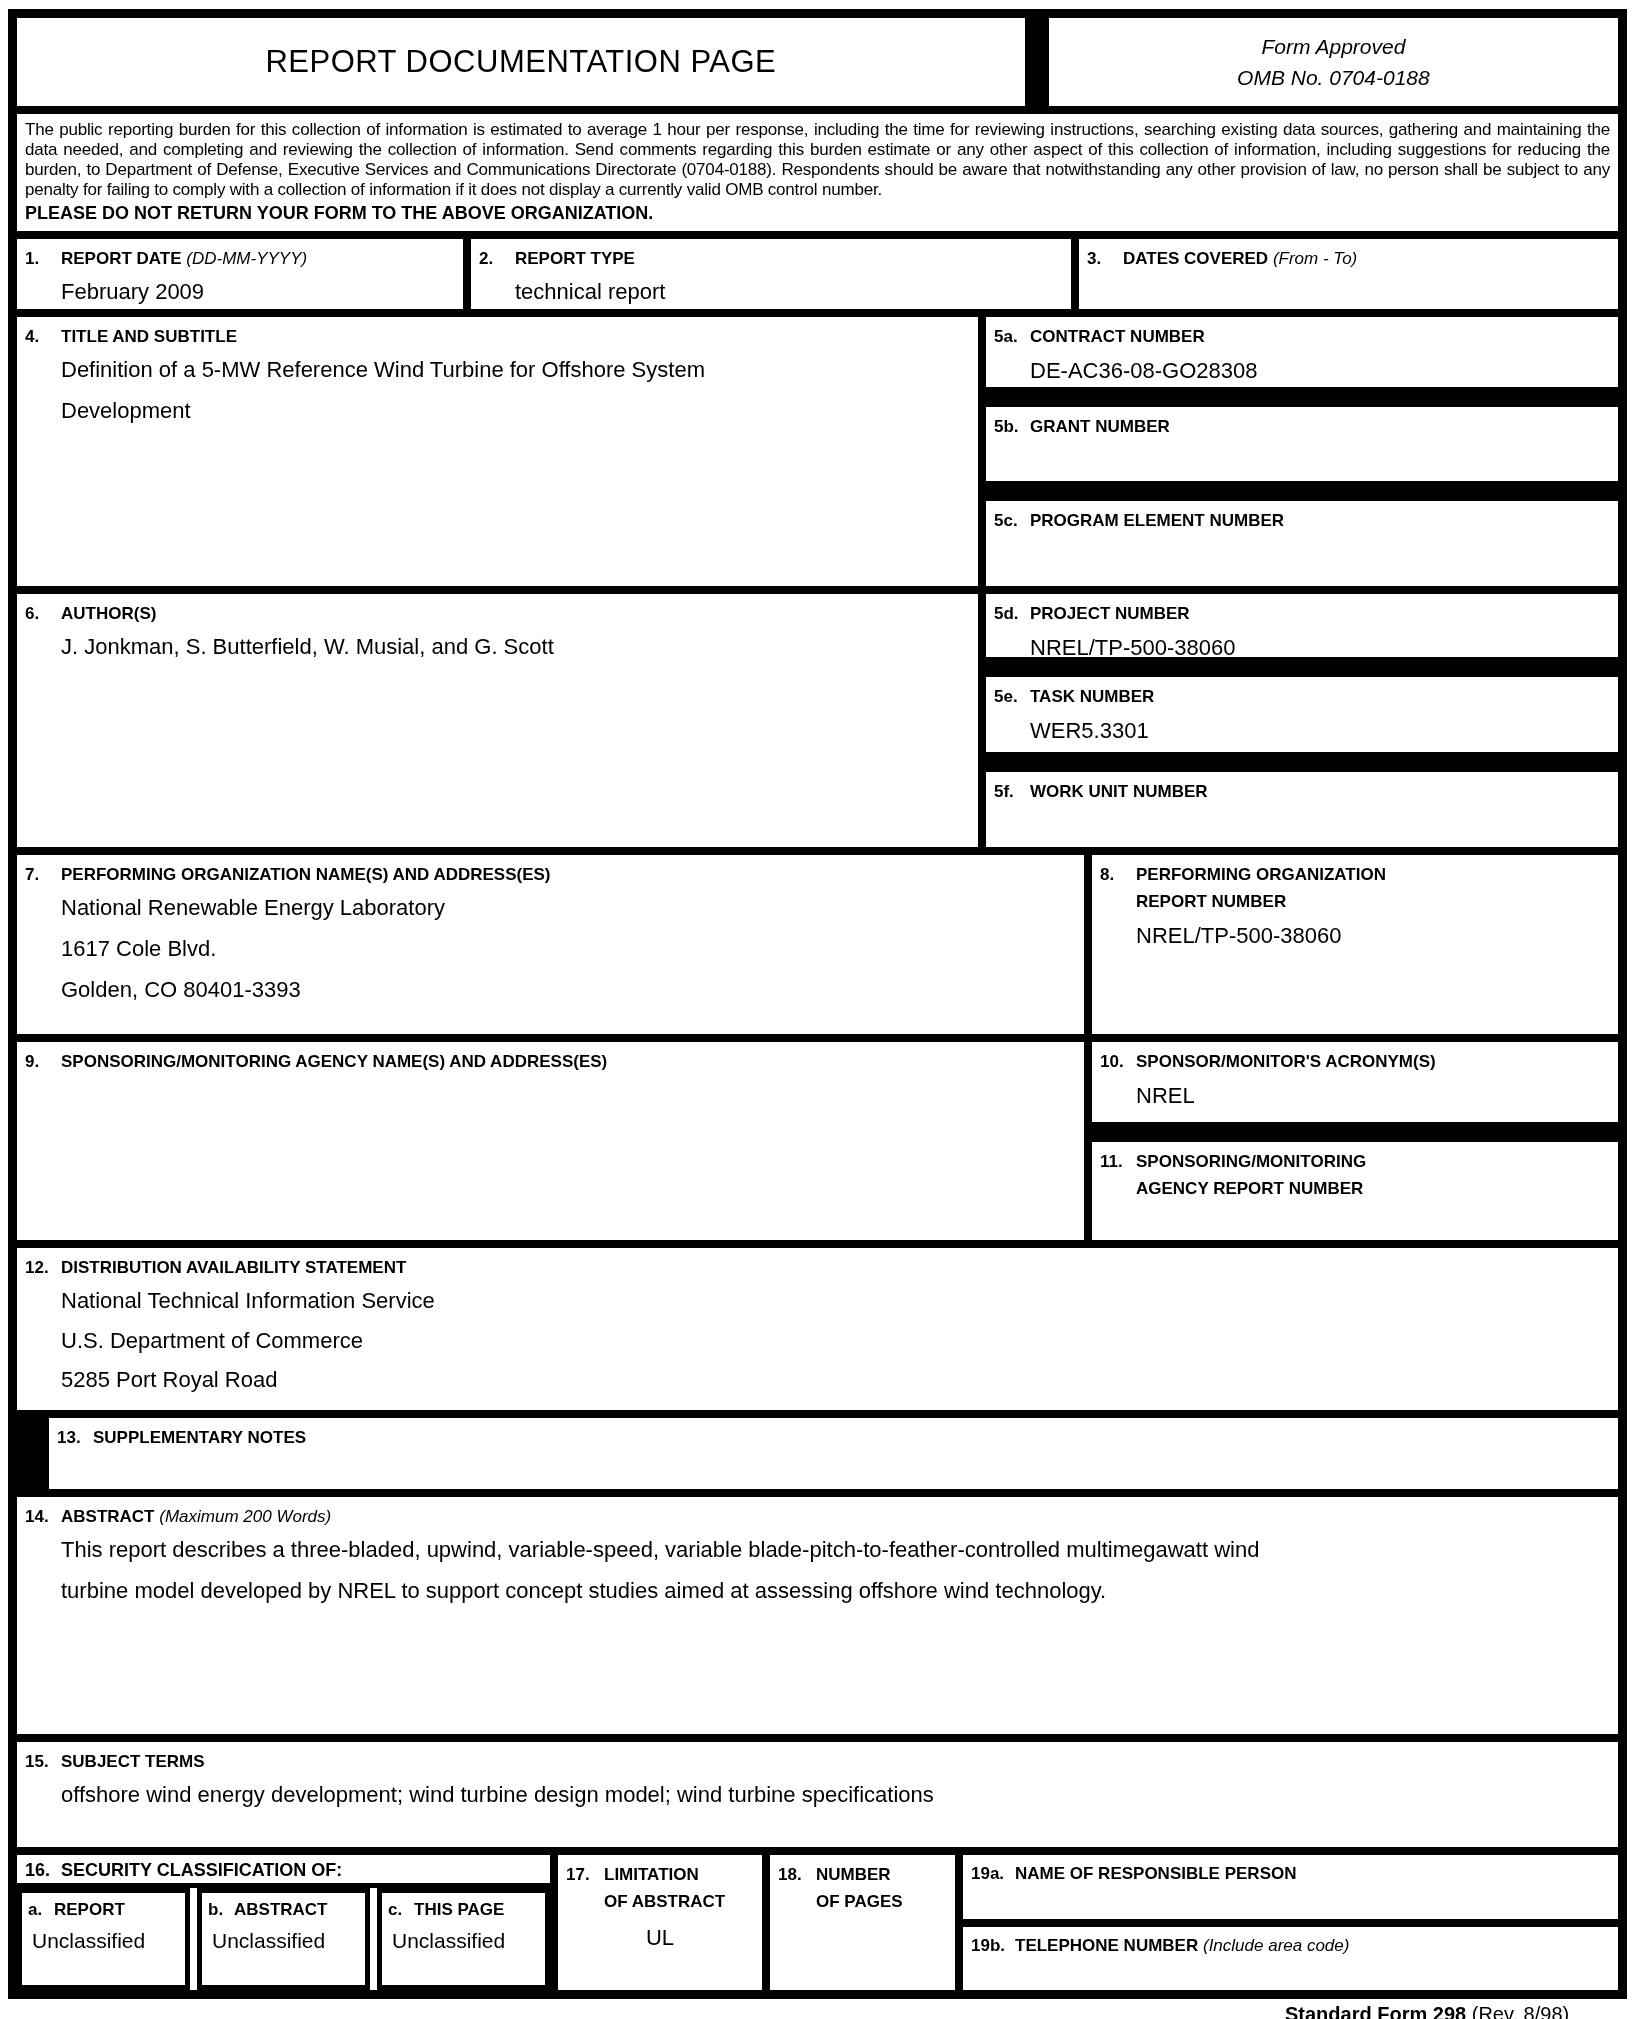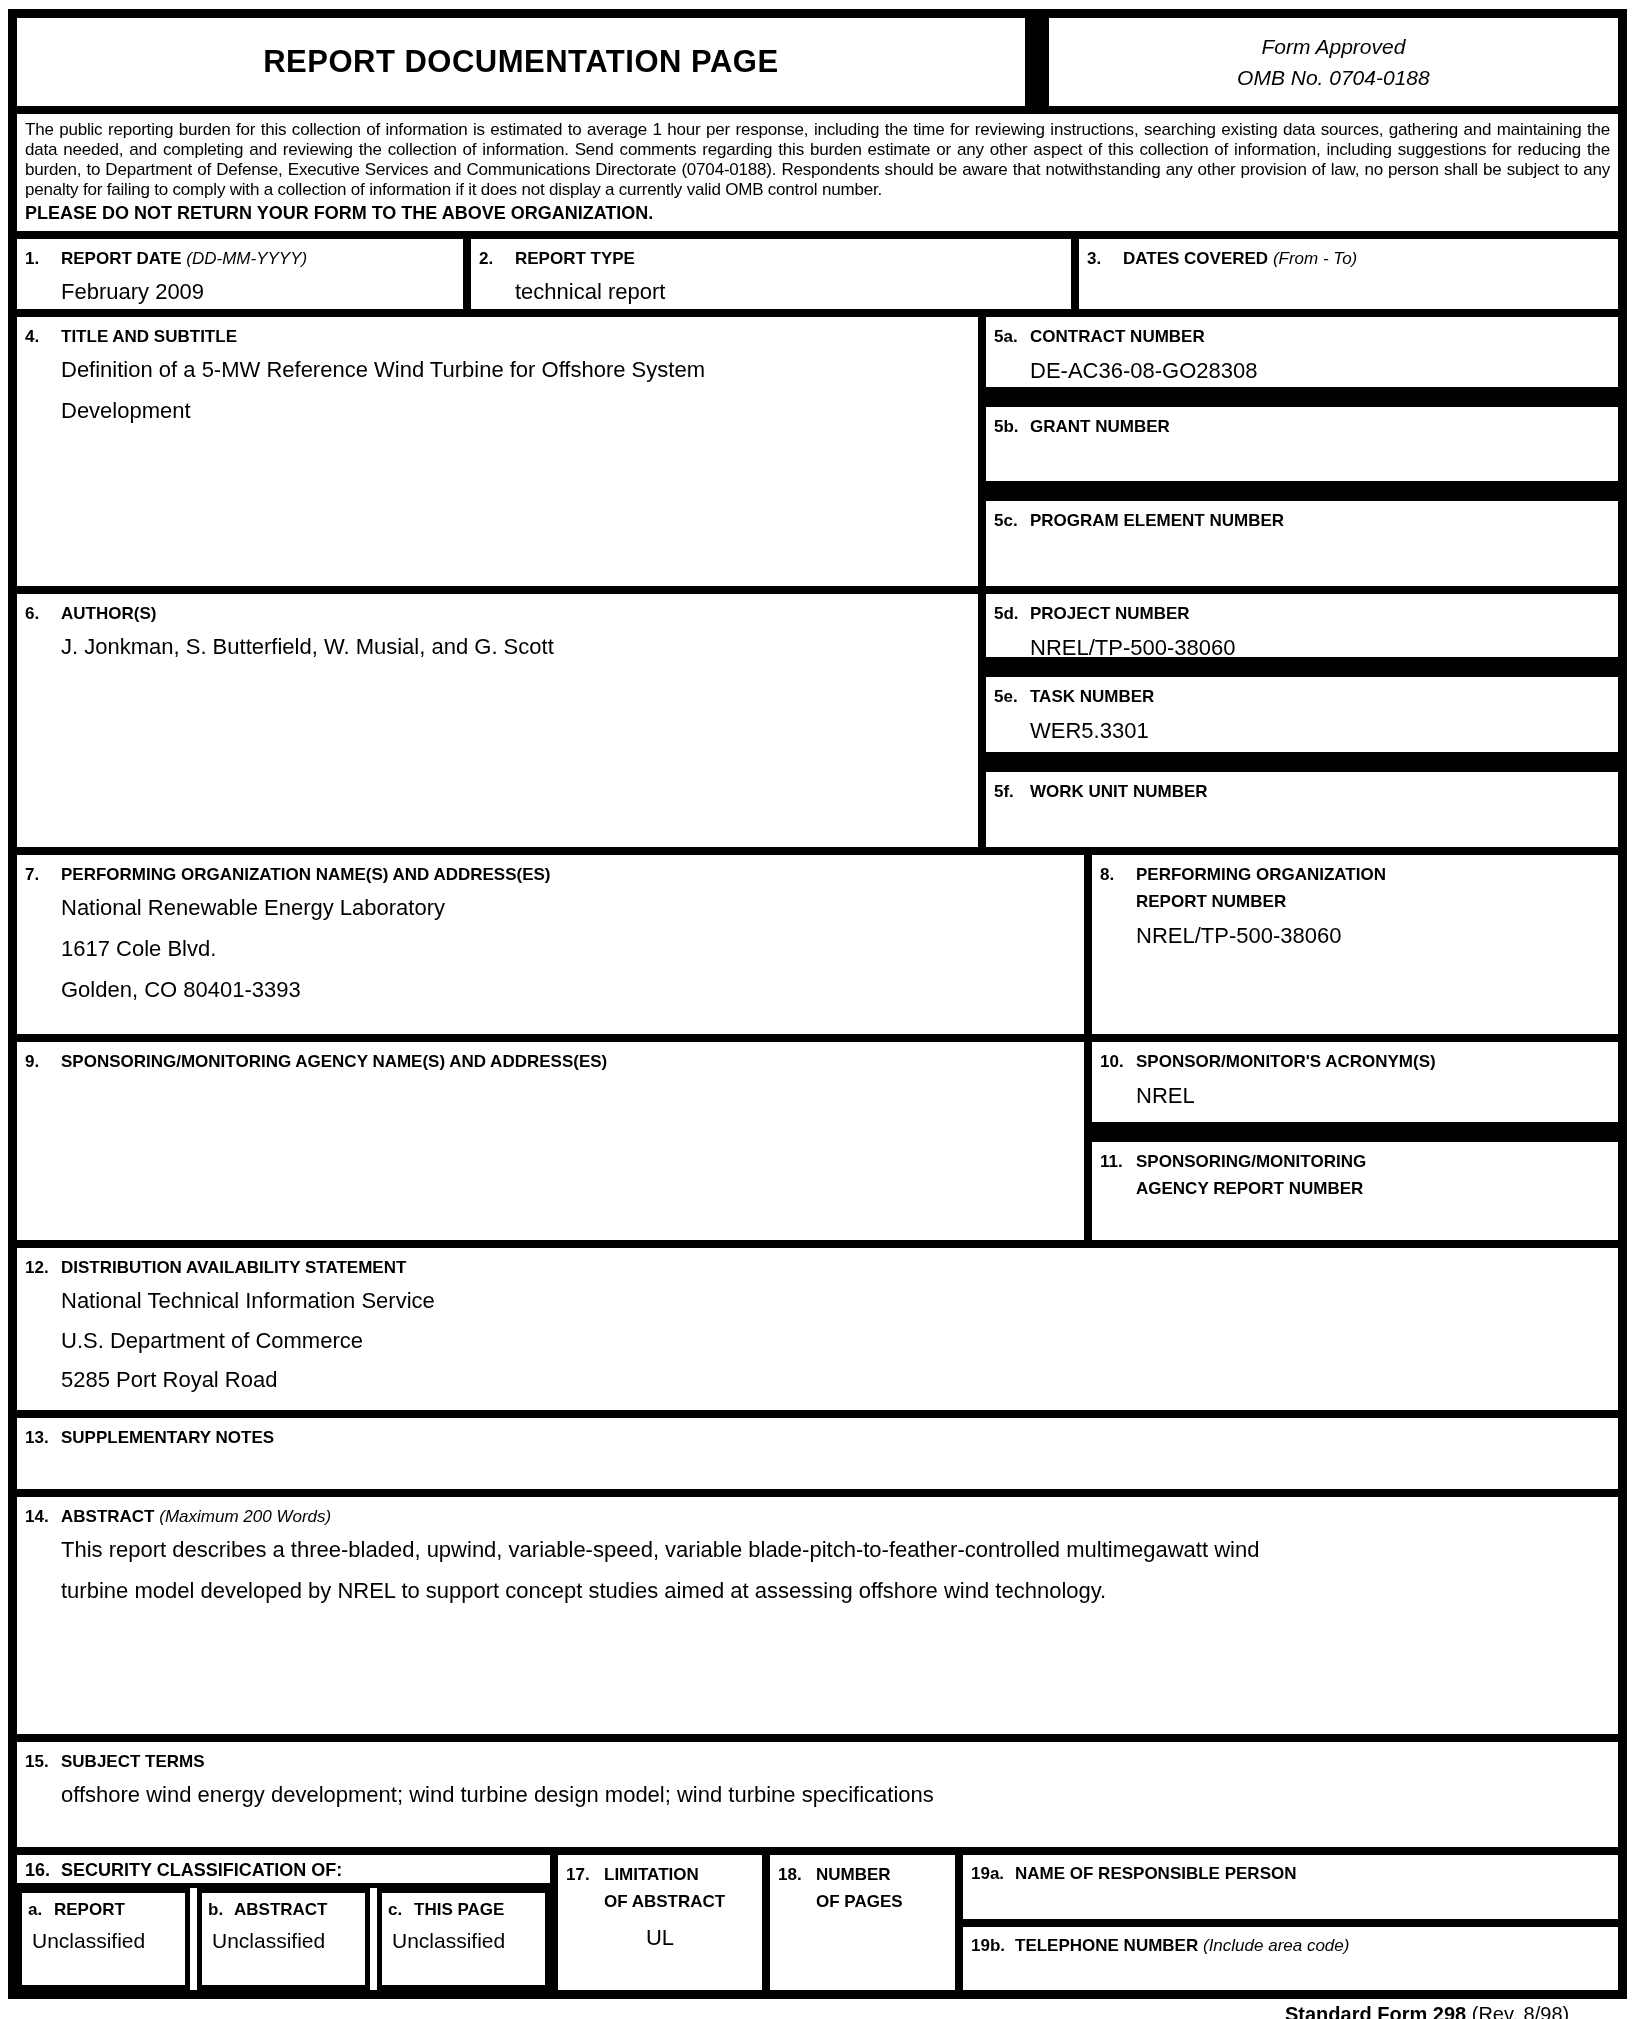--- a/index.html
+++ b/index.html
@@ -13,21 +13,21 @@
     position:absolute;left:8px;top:9px;width:1619px;box-sizing:border-box;
     border:9px solid #000;background:#000;
     display:flex;flex-direction:column;gap:8px;
   }
   .row{display:flex;gap:8px;}
   .c{background:#fff;box-sizing:border-box;padding:6px 8px;overflow:hidden;}
   .col{display:flex;flex-direction:column;gap:20px;box-sizing:border-box;}
 
   
   .hdr-title{width:1018px;height:88px;display:flex;align-items:center;justify-content:center;
-    font-size:31px;font-weight:bold;letter-spacing:.5px;text-align:center;}
+    font-size:31px;font-weight:normal;letter-spacing:.5px;text-align:center;}
   .hdr-approved{width:575px;height:88px;display:flex;flex-direction:column;align-items:center;justify-content:center;
     font-style:italic;font-size:21px;line-height:1.5;margin-left:16px;}
 
   
   .burden{width:1601px;height:117px;}
   .burden-text{font-size:17px;line-height:1.18;letter-spacing:-0.2px;text-align:justify;}
   .burden-notice{font-size:18px;font-weight:bold;margin-top:3px;}
 
   
   .lbl{display:flex;font-size:17px;font-weight:bold;line-height:1.6;}
@@ -42,21 +42,21 @@
   
   .w463{width:446px;height:70px;} .w596{width:600px;height:70px;} .w526r1{width:539px;height:70px;}
   .lcell-45{width:961px;height:269px;} .rcol-45{width:632px;height:269px;}
   .h5a{height:77px;} .h5b{height:82px;} .h5c{height:94px;}
   .lcell-65{width:961px;height:253px;} .rcol-65{width:632px;height:253px;}
   .h5d{height:70px;} .h5e{height:83px;} .h5f{height:84px;}
   .lcell-78{width:1067px;height:179px;} .rcell-8{width:526px;height:179px;}
   .lcell-9{width:1067px;height:198px;} .rcol-911{width:526px;height:198px;}
   .h10{height:85px;} .h11{height:105px;}
   .w12{width:1601px;height:162px;}
-  .w13{width:1601px;height:71px;}
+  .w13{width:1601px;height:71px;margin-left:32px;}
   .w14{width:1601px;height:237px;}
   .w15{width:1601px;height:105px;}
   .title-val{max-width:740px;}
   .abstract-val{max-width:1240px;}
 
   
   .b16{width:533px;height:135px;padding:0;display:flex;flex-direction:column;}
   .b16-head{height:26px;display:flex;align-items:center;padding:2px 8px 0 8px;font-size:18px;font-weight:bold;}
   .b16-bar{height:5px;background:#000;}
   .b16-row{flex:1;display:flex;gap:7px;background:#fff;}

